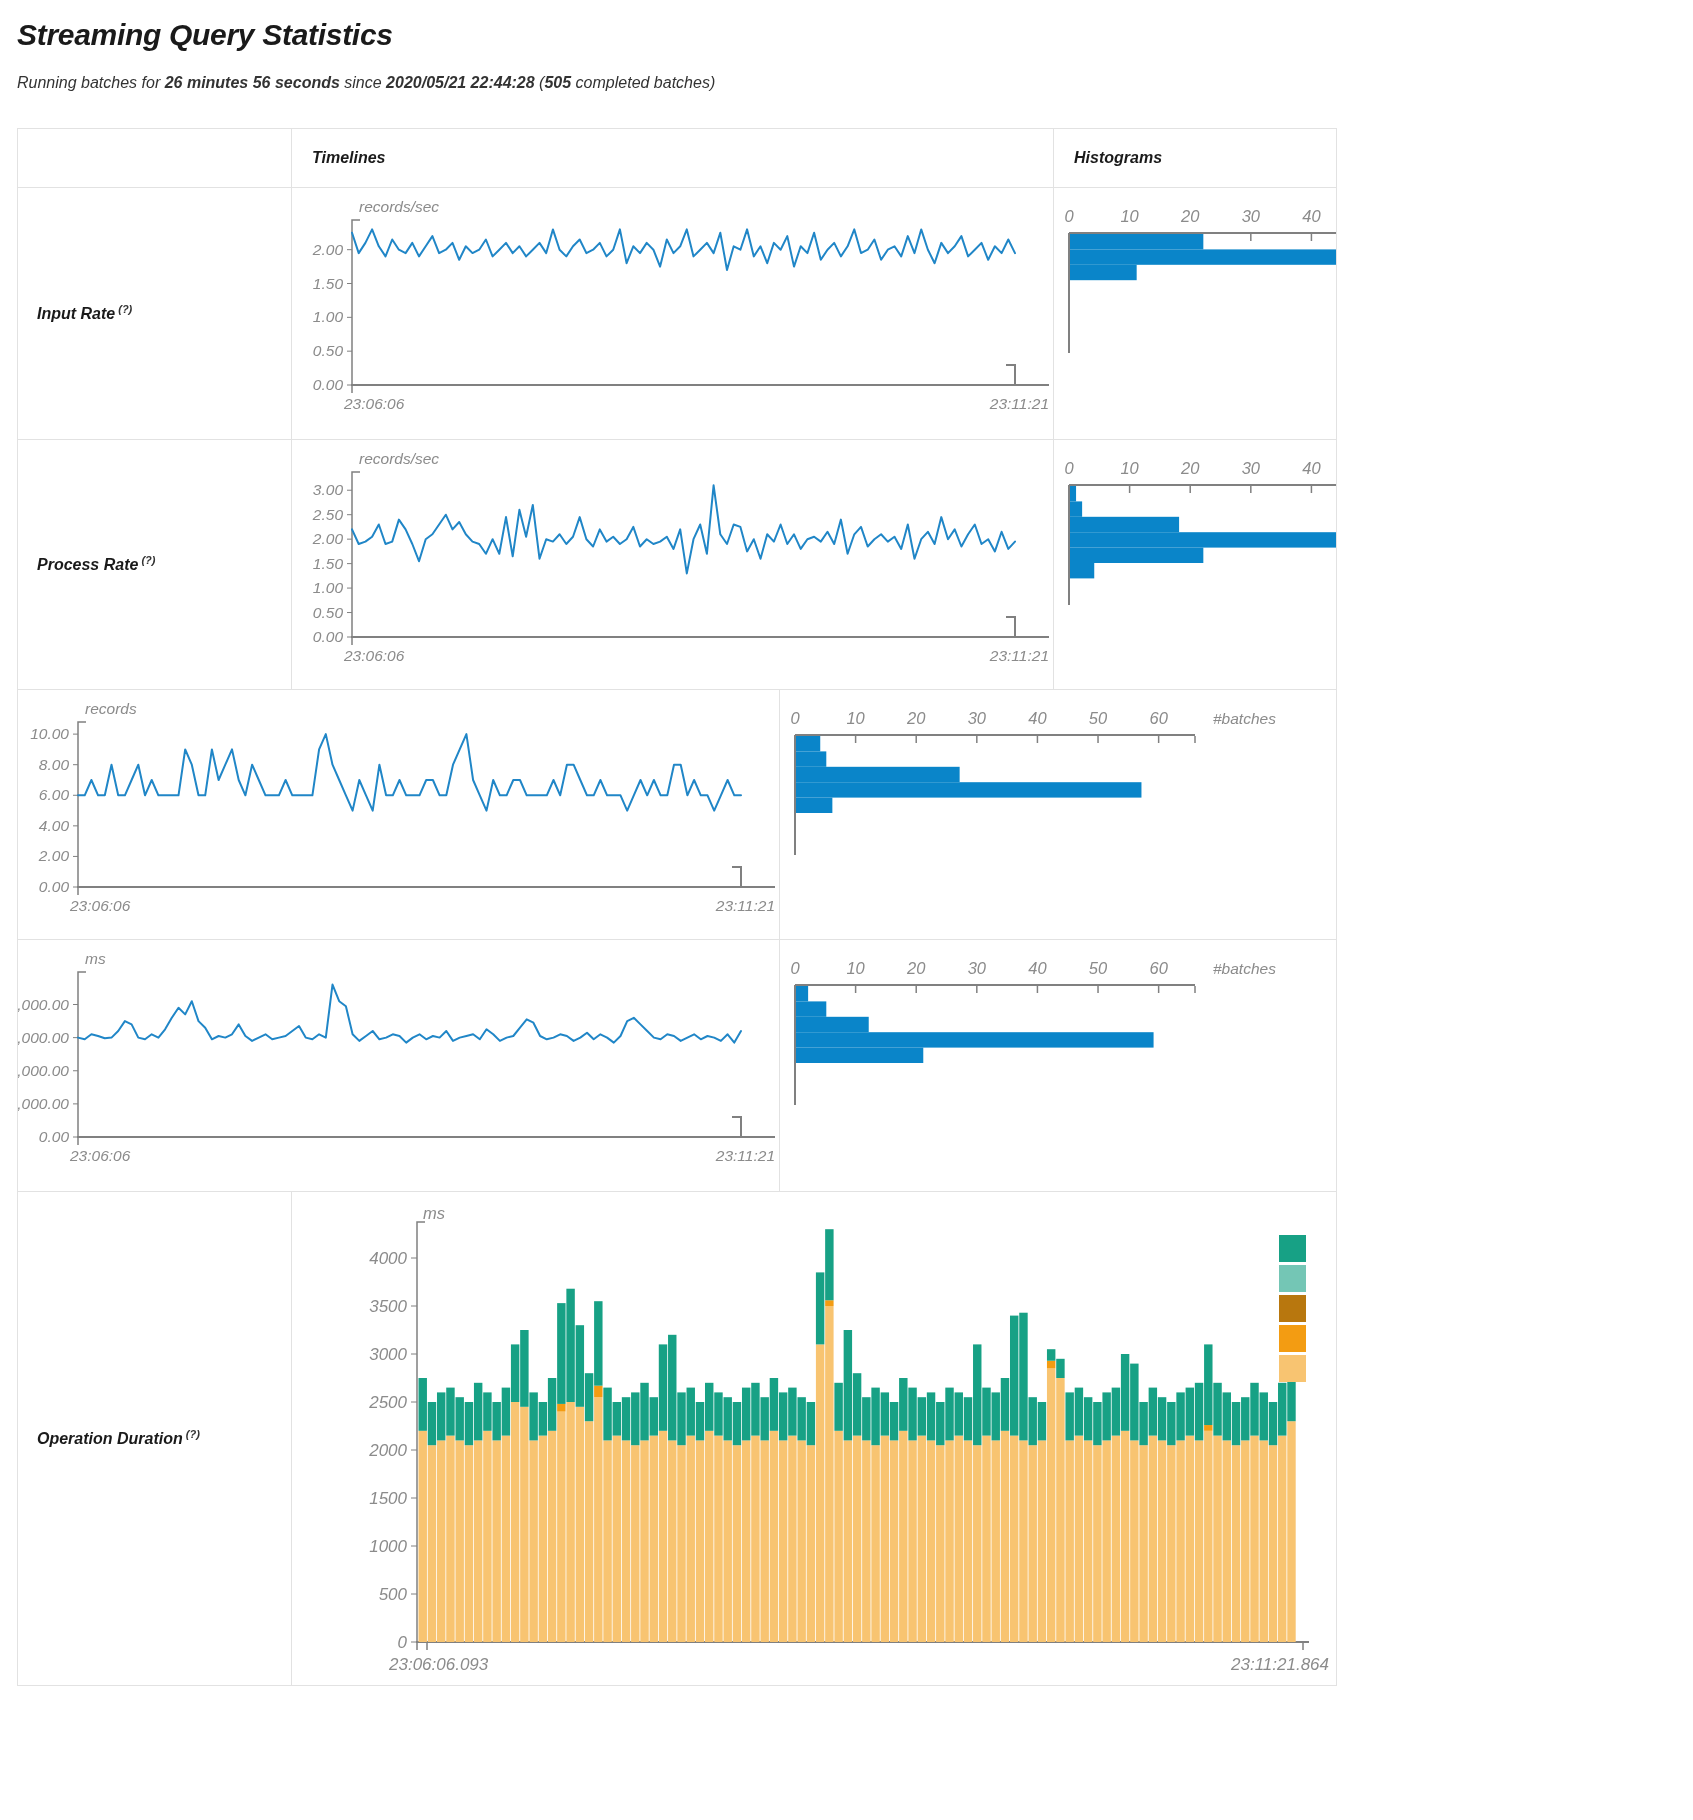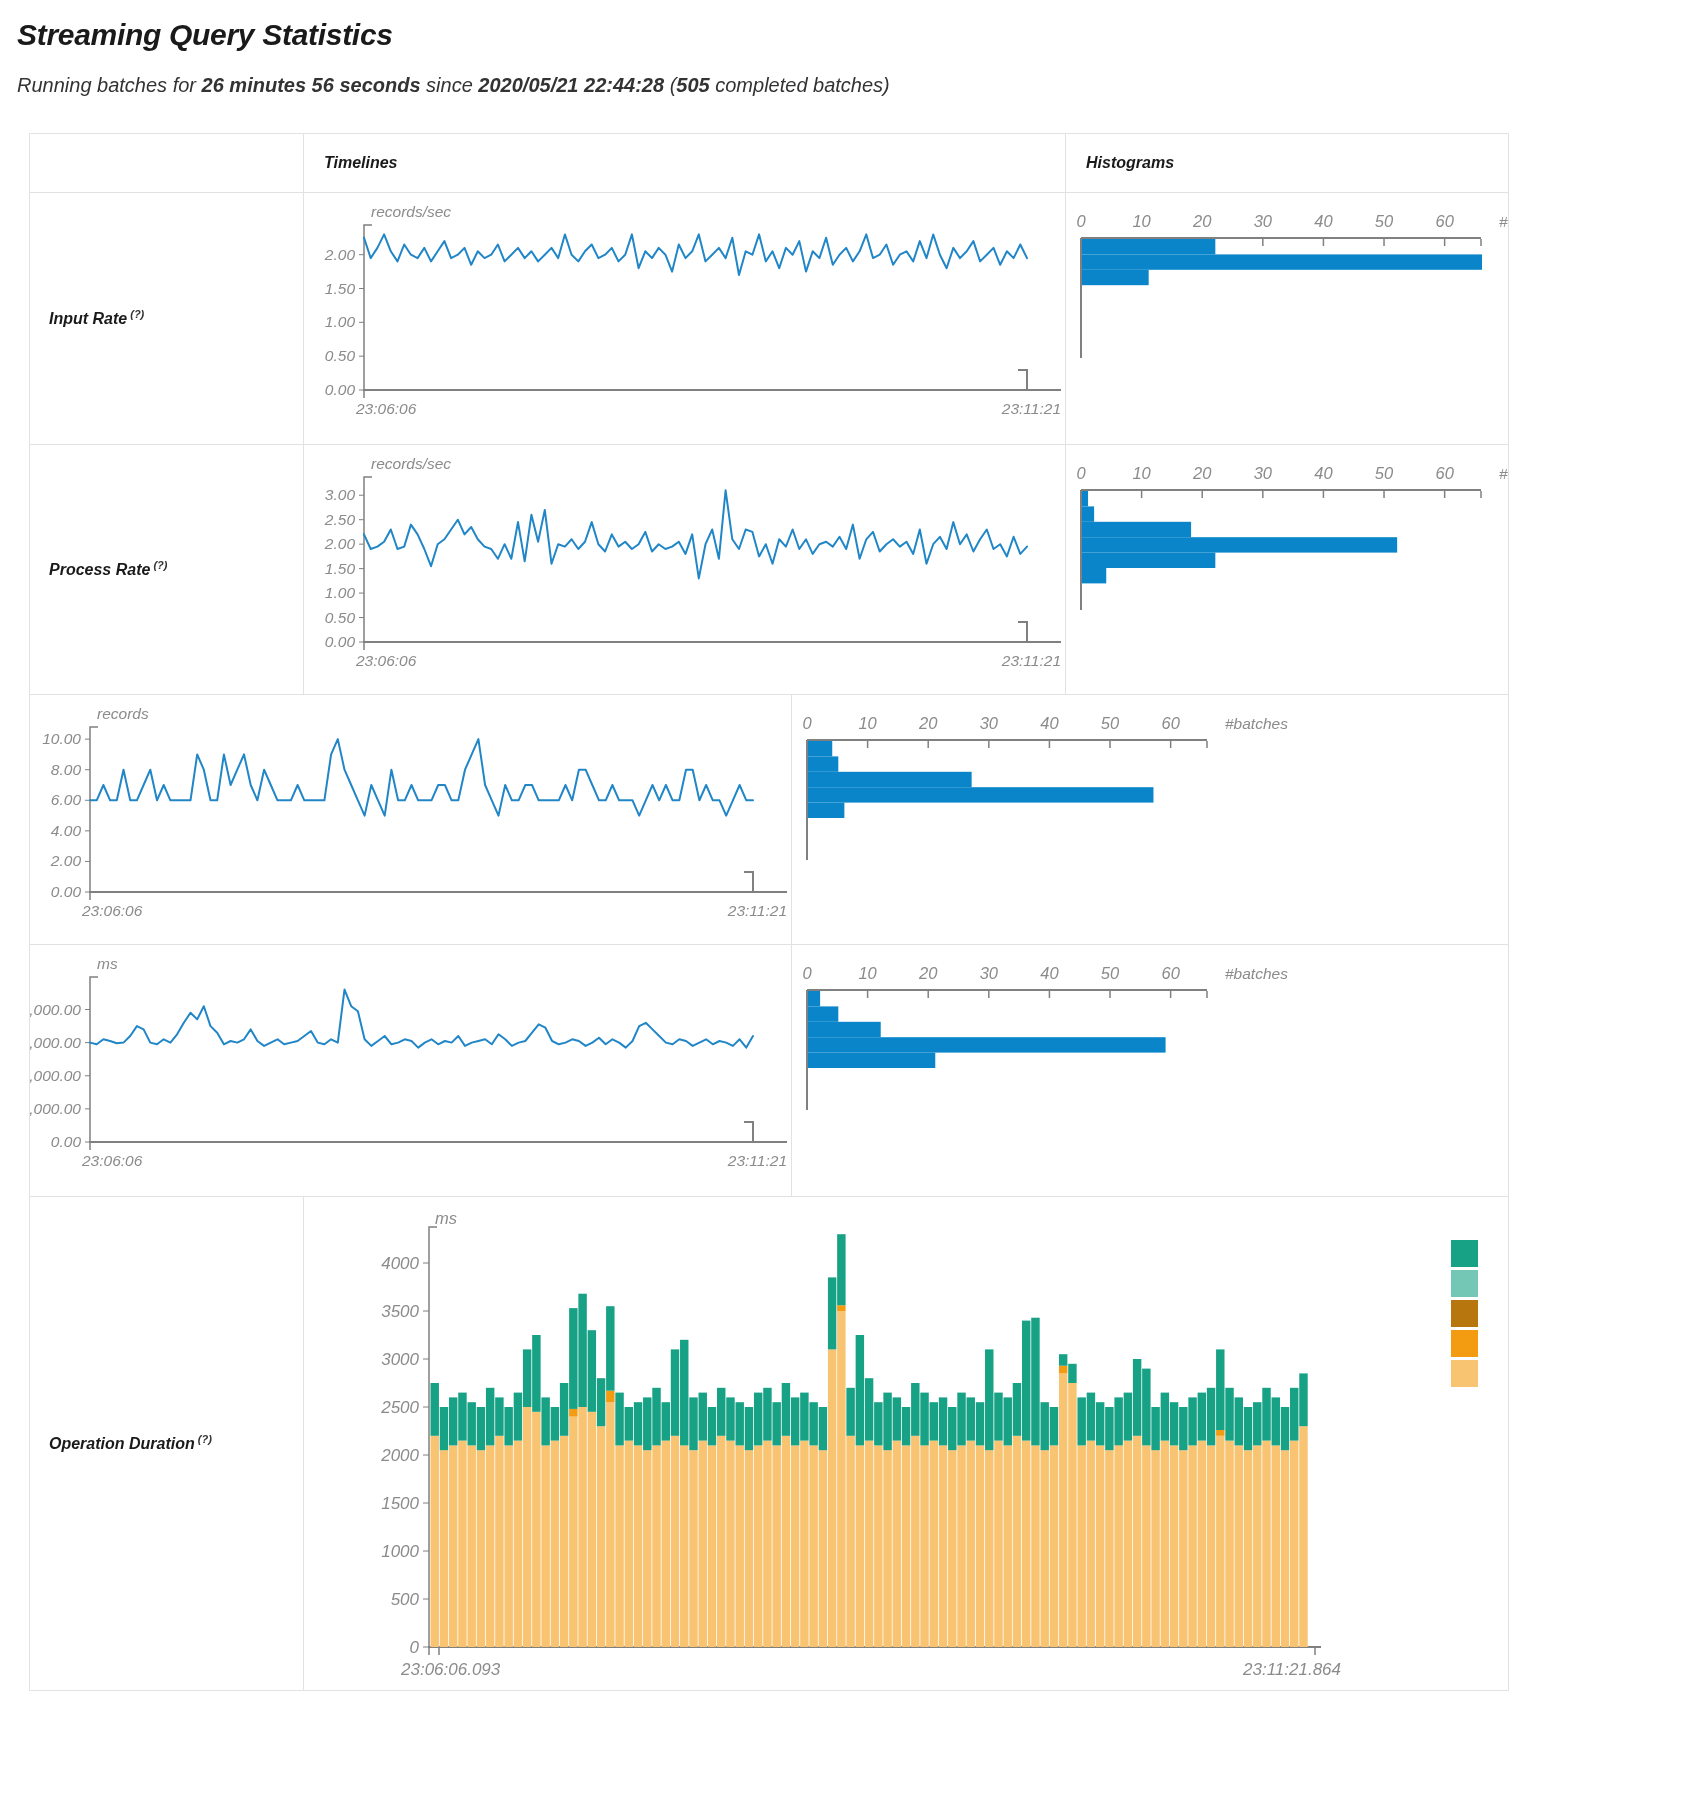--- a/index.html
+++ b/index.html
@@ -7,27 +7,27 @@
   body {
     width: 1693px; min-height: 1820px;
     font-family: "Liberation Sans", sans-serif;
     color: #333;
   }
   .page { padding: 16px 0 16px 17px; font-style: italic; }
   .page-title {
     font-size: 30px; font-weight: bold; color: #1a1a1a;
     margin: 2px 0 22px 0; letter-spacing: -0.3px;
   }
-  .subtitle { font-size: 20px; color: #333; margin-bottom: 36px; }
+  .subtitle { font-size: 16px; color: #333; margin-bottom: 36px; }
   .subtitle b { font-weight: bold; }
   .meta { font-size: 16px; line-height: 27px; margin-bottom: 38px; }
   .meta b { font-weight: bold; }
   .meta div { margin-bottom: 1px; }
 
-  .tbl { width: 1480px; border: 1px solid #e2e2e2; margin-left: 12px; }
+  .tbl { width: 1320px; border: 1px solid #e2e2e2; }
   .trow { display: flex; }
   .trow + .trow { border-top: 1px solid #e2e2e2; }
   .h58 { height: 58px; }
   .h252 { height: 252px; }
   .h250 { height: 250px; }
   .h494 { height: 494px; }
   .c-label {
     width: 274px; flex: 0 0 274px;
     border-right: 1px solid #e2e2e2;
     display: flex; align-items: center;

